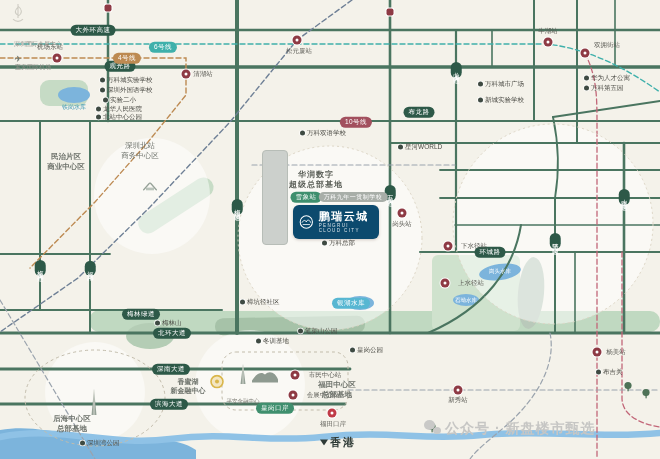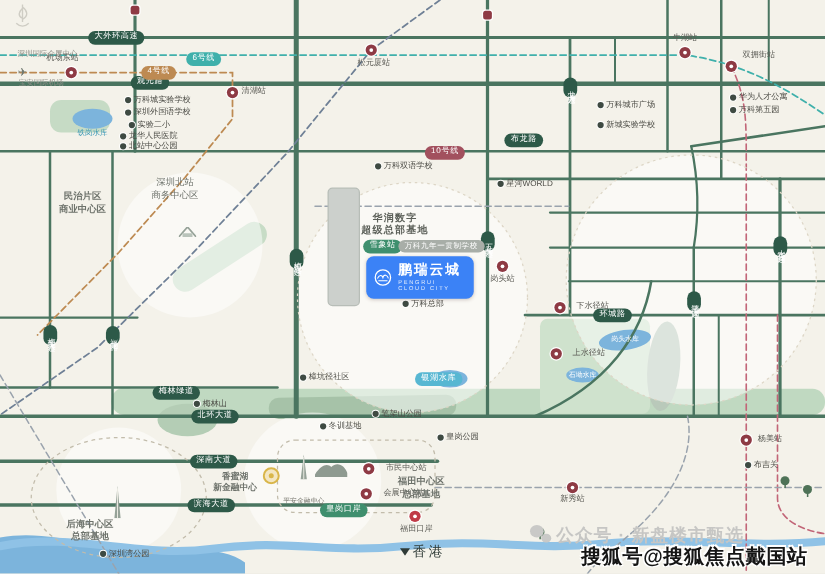--- a/index.html
+++ b/index.html
@@ -233,21 +233,21 @@
       </div>
       <div class="t" style="left: 316px; top: 180px; font-size: 8px; color: rgb(92, 96, 89); font-weight: 700; letter-spacing: 1px;">华润数字<br>超级总部基地</div>
       <div class="t" style="left: 140px; top: 151px; font-size: 7.5px; color: rgb(109, 114, 107); font-weight: 400;">深圳北站<br>商务中心区</div>
       <div class="t" style="left: 66px; top: 162px; font-size: 7.5px; color: rgb(109, 114, 107); font-weight: 600;">民治片区<br>商业中心区</div>
       <div class="t" style="left: 188px; top: 386px; font-size: 7px; color: rgb(109, 114, 107); font-weight: 600;">香蜜湖<br>新金融中心</div>
       <div class="t" style="left: 337px; top: 390px; font-size: 7.5px; color: rgb(109, 114, 107); font-weight: 700;">福田中心区<br>总部基地</div>
       <div class="t" style="left: 72px; top: 424px; font-size: 7.5px; color: rgb(109, 114, 107); font-weight: 600;">后海中心区<br>总部基地</div>
       <div class="t" style="left: 38px; top: 45px; font-size: 6px; color: rgb(141, 141, 134);">深圳国际会展中心</div>
       <div class="t" style="left: 33px; top: 68px; font-size: 6px; color: rgb(141, 141, 134);">宝安国际机场</div>
       <div class="t" style="left: 243px; top: 402px; font-size: 5.5px; color: rgb(119, 119, 111);">平安金融中心</div>
-      <div class="t" style="left: 343px; top: 442px; font-size: 11px; color: rgb(47, 59, 55); font-weight: 400; letter-spacing: 2px;">香港</div>
+      <div class="t" style="left: 343px; top: 442px; font-size: 11px; color: rgb(47, 59, 55); font-weight: 700; letter-spacing: 2px;">香港</div>
       <div class="t vert" style="left: 273px; top: 197px; font-size: 6px; color: rgb(107, 143, 181);">坂雪岗大道</div>
       <div class="t" style="left: 74px; top: 108px; font-size: 6px; color: rgb(59, 152, 181);">铁岗水库</div>
       <div class="t" style="left: 500px; top: 272px; font-size: 5.5px; color: rgb(255, 255, 255);">岗头水库</div>
       <div class="t" style="left: 466px; top: 301px; font-size: 5.5px; color: rgb(255, 255, 255);">石坳水库</div>
       <div class="t" style="left: 94px; top: 405px;"><svg width="8" height="26" viewBox="0 0 8 26">
           <polygon points="4,0 6.5,26 1.5,26" fill="#96a298"></polygon>
           <line x1="4" y1="2" x2="4" y2="26" stroke="#f4f2ea" stroke-width=".7"></line>
         </svg></div>
       <div class="t" style="left: 243px; top: 377px;"><svg width="8" height="20" viewBox="0 0 8 20">
           <polygon points="4,0 6.5,20 1.5,20" fill="#96a298"></polygon>
@@ -280,33 +280,32 @@
       <div class="t" style="left: 324px; top: 441px;"><svg width="8" height="8" viewBox="0 0 8 8">
           <polygon points="0,2 8,2 4,8" fill="#2f3b37"></polygon>
         </svg></div>
       <div class="t" style="left: 18px; top: 16px;"><svg width="16" height="20" viewBox="0 0 16 20">
           <path d="M8 1 L8 15 M8 3 C12 6 13 10 8 13 M8 4 C5 7 4 10 8 12 M3 16 C6 19 10 19 13 16" fill="none" stroke="#cfcdc4" stroke-width="1.1"></path>
         </svg></div>
     </div>
 
   <div class="slab"></div>
 
-  <div class="badge" style="background: #3b82f6;">
+  <div class="badge" style="background: #0c4a6e;">
     <svg width="20" height="20" viewBox="0 0 20 20">
       <circle cx="10" cy="10" r="8.4" fill="none" stroke="#ffffff" stroke-width="1.4"></circle>
       <path d="M4 11 C6 7 9 7 10 10 C11 6 15 7 16 11" fill="none" stroke="#ffffff" stroke-width="1.2"></path>
       <path d="M5 13.5 H15" stroke="#ffffff" stroke-width="1.1"></path>
     </svg>
     <div>
       <div class="badge-name">鹏瑞云城</div>
       <div class="badge-sub">PENGRUI CLOUD CITY</div>
     </div>
   </div>
 
   <div class="wm-gray">
     <span class="bubble">
         <i class="b1"></i>
         <i class="b2"></i>
       </span>
     <span>公众号 · 新盘楼市甄选</span>
   </div>
-  <div class="wm-black">搜狐号@搜狐焦点戴国站</div>
 </div>
 
 </body></html>

